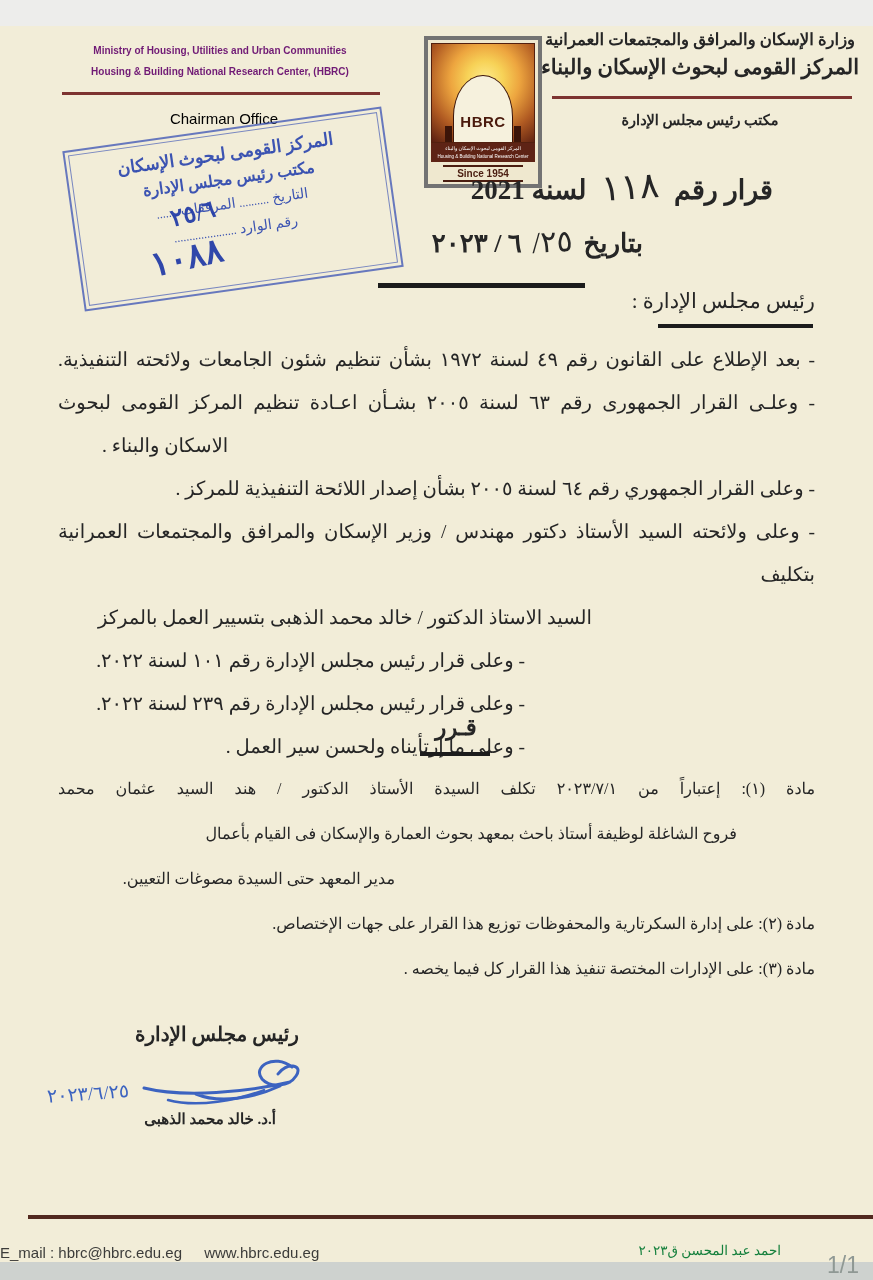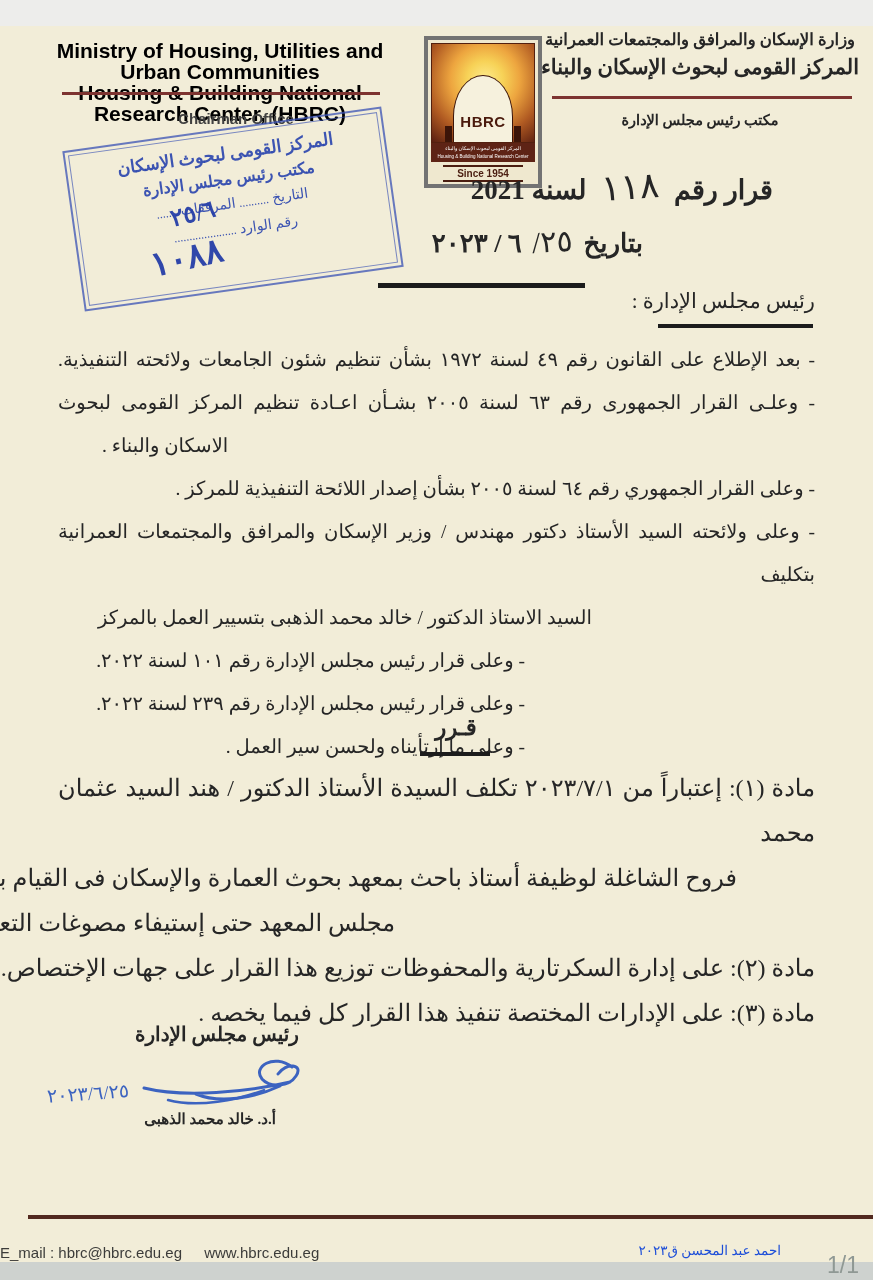--- a/index.html
+++ b/index.html
@@ -9,23 +9,23 @@
     color:#262626; margin:0 auto;
   }
   .abs{position:absolute;}
   
   .top-strip{top:0;left:0;width:873px;height:26px;background:#ededeb;}
   .bottom-strip{top:1262px;left:0;width:873px;height:18px;background:#ced2cf;}
   .page-indicator{top:1252px;right:14px;font-size:23px;color:#8f9894;font-family:"Liberation Sans",sans-serif;}
 
   
   .hdr-en{top:40px;left:44px;width:352px;text-align:center;font-family:"Liberation Sans",sans-serif;}
-  .hdr-en .l{font-size:21px;font-weight:bold;line-height:21px;color:#000000;}
+  .hdr-en .l{font-size:10px;font-weight:bold;line-height:21px;color:#701a75;}
   .hdr-rule-en{top:92px;left:62px;width:318px;height:3px;background:#7d3330;}
-  .chairman{top:110px;left:136px;width:200px;text-align:center;font-size:15px;font-weight:bold;color:#404040;font-family:"Liberation Sans",sans-serif;}
+  .chairman{top:110px;left:124px;width:200px;text-align:center;font-size:15px;font-weight:normal;color:#000000;font-family:"Liberation Sans",sans-serif;}
 
   .hdr-ar{top:28px;left:540px;width:320px;text-align:center;direction:rtl;}
   .hdr-ar .l1{font-size:16.5px;font-weight:bold;line-height:24px;}
   .hdr-ar .l2{font-size:21px;font-weight:bold;line-height:30px;}
   .hdr-rule-ar{top:96px;left:552px;width:300px;height:3px;background:#7d3330;}
   .office-ar{top:112px;left:580px;width:240px;text-align:center;direction:rtl;font-size:14.5px;font-weight:bold;}
 
   
   .logo{top:36px;left:424px;width:118px;height:152px;background:#efe8cf;border:4px solid #737373;padding:3px;box-sizing:border-box;}
   .logo-art{position:relative;height:98px;border:1px solid #53200f;overflow:hidden;
@@ -65,37 +65,37 @@
   .preamble .bl{line-height:43px;white-space:nowrap;}
   .j{text-align:justify;text-align-last:justify;white-space:normal !important;}
   .cont-left{text-align:left;padding-left:44px;}
   .cont-left2{text-align:left;padding-left:40px;}
   .ind-sub{padding-right:290px;}
   .ind-sub3{padding-right:290px;}
 
   
   .dec-heading{top:714px;left:0;width:912px;text-align:center;direction:rtl;font-size:23px;font-weight:bold;letter-spacing:1px;}
   .dec-underline{top:752px;left:420px;width:70px;height:4px;background:#1c1c1c;}
-  .articles{top:766px;left:58px;width:757px;direction:rtl;font-size:24px;}
+  .articles{top:766px;left:58px;width:757px;direction:rtl;font-size:16px;}
   .articles .al{line-height:45px;white-space:nowrap;}
   .art-cont1{padding-right:78px;text-align:right;}
   .art-cont2{padding-right:420px;}
 
   
   .sig-title{top:1022px;left:112px;width:210px;text-align:center;direction:rtl;font-size:20px;font-weight:bold;}
   .sig-scribble{top:1050px;left:138px;z-index:4;}
   .sig-date{top:1082px;left:8px;width:160px;font-size:19px;color:#3c63c0;transform:rotate(-4deg);direction:ltr;text-align:center;}
   .sig-name{top:1110px;left:90px;width:240px;text-align:center;direction:rtl;font-size:15px;font-weight:bold;}
 
   
   .footer-divider{top:1215px;left:28px;width:845px;height:4px;background:#52291f;}
   .footer-address{top:1226px;left:0;width:873px;text-align:center;font-size:13.5px;color:#3c3c3a;font-family:"Liberation Sans",sans-serif;}
   .footer-email{top:1244px;left:0;width:700px;text-align:left;font-size:15px;color:#3c3c3a;font-family:"Liberation Sans",sans-serif;}
   .footer-email .gap{display:inline-block;width:18px;}
-  .footer-note{top:1242px;right:92px;direction:rtl;font-size:13.5px;color:#1d4ed8;}
+  .footer-note{top:1242px;right:92px;direction:rtl;font-size:13.5px;color:#15803d;}
 </style>
 </head>
 <body>
 
 <div class="page">
 
   <div class="abs top-strip"></div>
 
   <div class="abs hdr-en">
     <div class="l">Ministry of Housing, Utilities and Urban Communities</div>
@@ -171,21 +171,21 @@
     <div class="bl ind-sub">- وعلى قرار رئيس مجلس الإدارة  رقم ٢٣٩ لسنة ٢٠٢٢.</div>
     <div class="bl ind-sub3">- وعلى ما إرتأيناه ولحسن سير العمل .</div>
   </div>
 
   <div class="abs dec-heading">قـرر</div>
   <div class="abs dec-underline"></div>
 
   <div class="abs articles">
     <div class="al j">مادة (١): إعتباراً من ٢٠٢٣/٧/١ تكلف السيدة الأستاذ الدكتور / هند السيد عثمان محمد</div>
     <div class="al art-cont1">فروح الشاغلة لوظيفة أستاذ باحث بمعهد بحوث العمارة والإسكان فى القيام بأعمال</div>
-    <div class="al art-cont2">مجلس المعهد حتى إستيفاء مصوغات التعيين.</div>
+    <div class="al art-cont2">مدير المعهد حتى السيدة مصوغات التعيين.</div>
     <div class="al">مادة  (٢): على إدارة السكرتارية والمحفوظات توزيع هذا القرار على جهات الإختصاص.</div>
     <div class="al">مادة (٣): على الإدارات المختصة تنفيذ هذا القرار كل فيما يخصه .</div>
   </div>
 
   <div class="abs sig-title">رئيس مجلس الإدارة</div>
   <div class="abs sig-scribble">
     <svg width="200" height="66" viewBox="0 0 200 66">
       <path d="M6 38 C 46 48, 110 42, 152 32 M140 24 c 8 -12 26 -10 18 2 c -7 11 -26 12 -34 3 c -10 -12 12 -26 30 -12 M58 44 c 24 10 58 4 84 -8" fill="none" stroke="#3c63c0" stroke-width="3" stroke-linecap="round"></path>
       <path d="M30 50 c 30 8 70 0 96 -10" fill="none" stroke="#3c63c0" stroke-width="2.4" stroke-linecap="round"></path>
     </svg>

